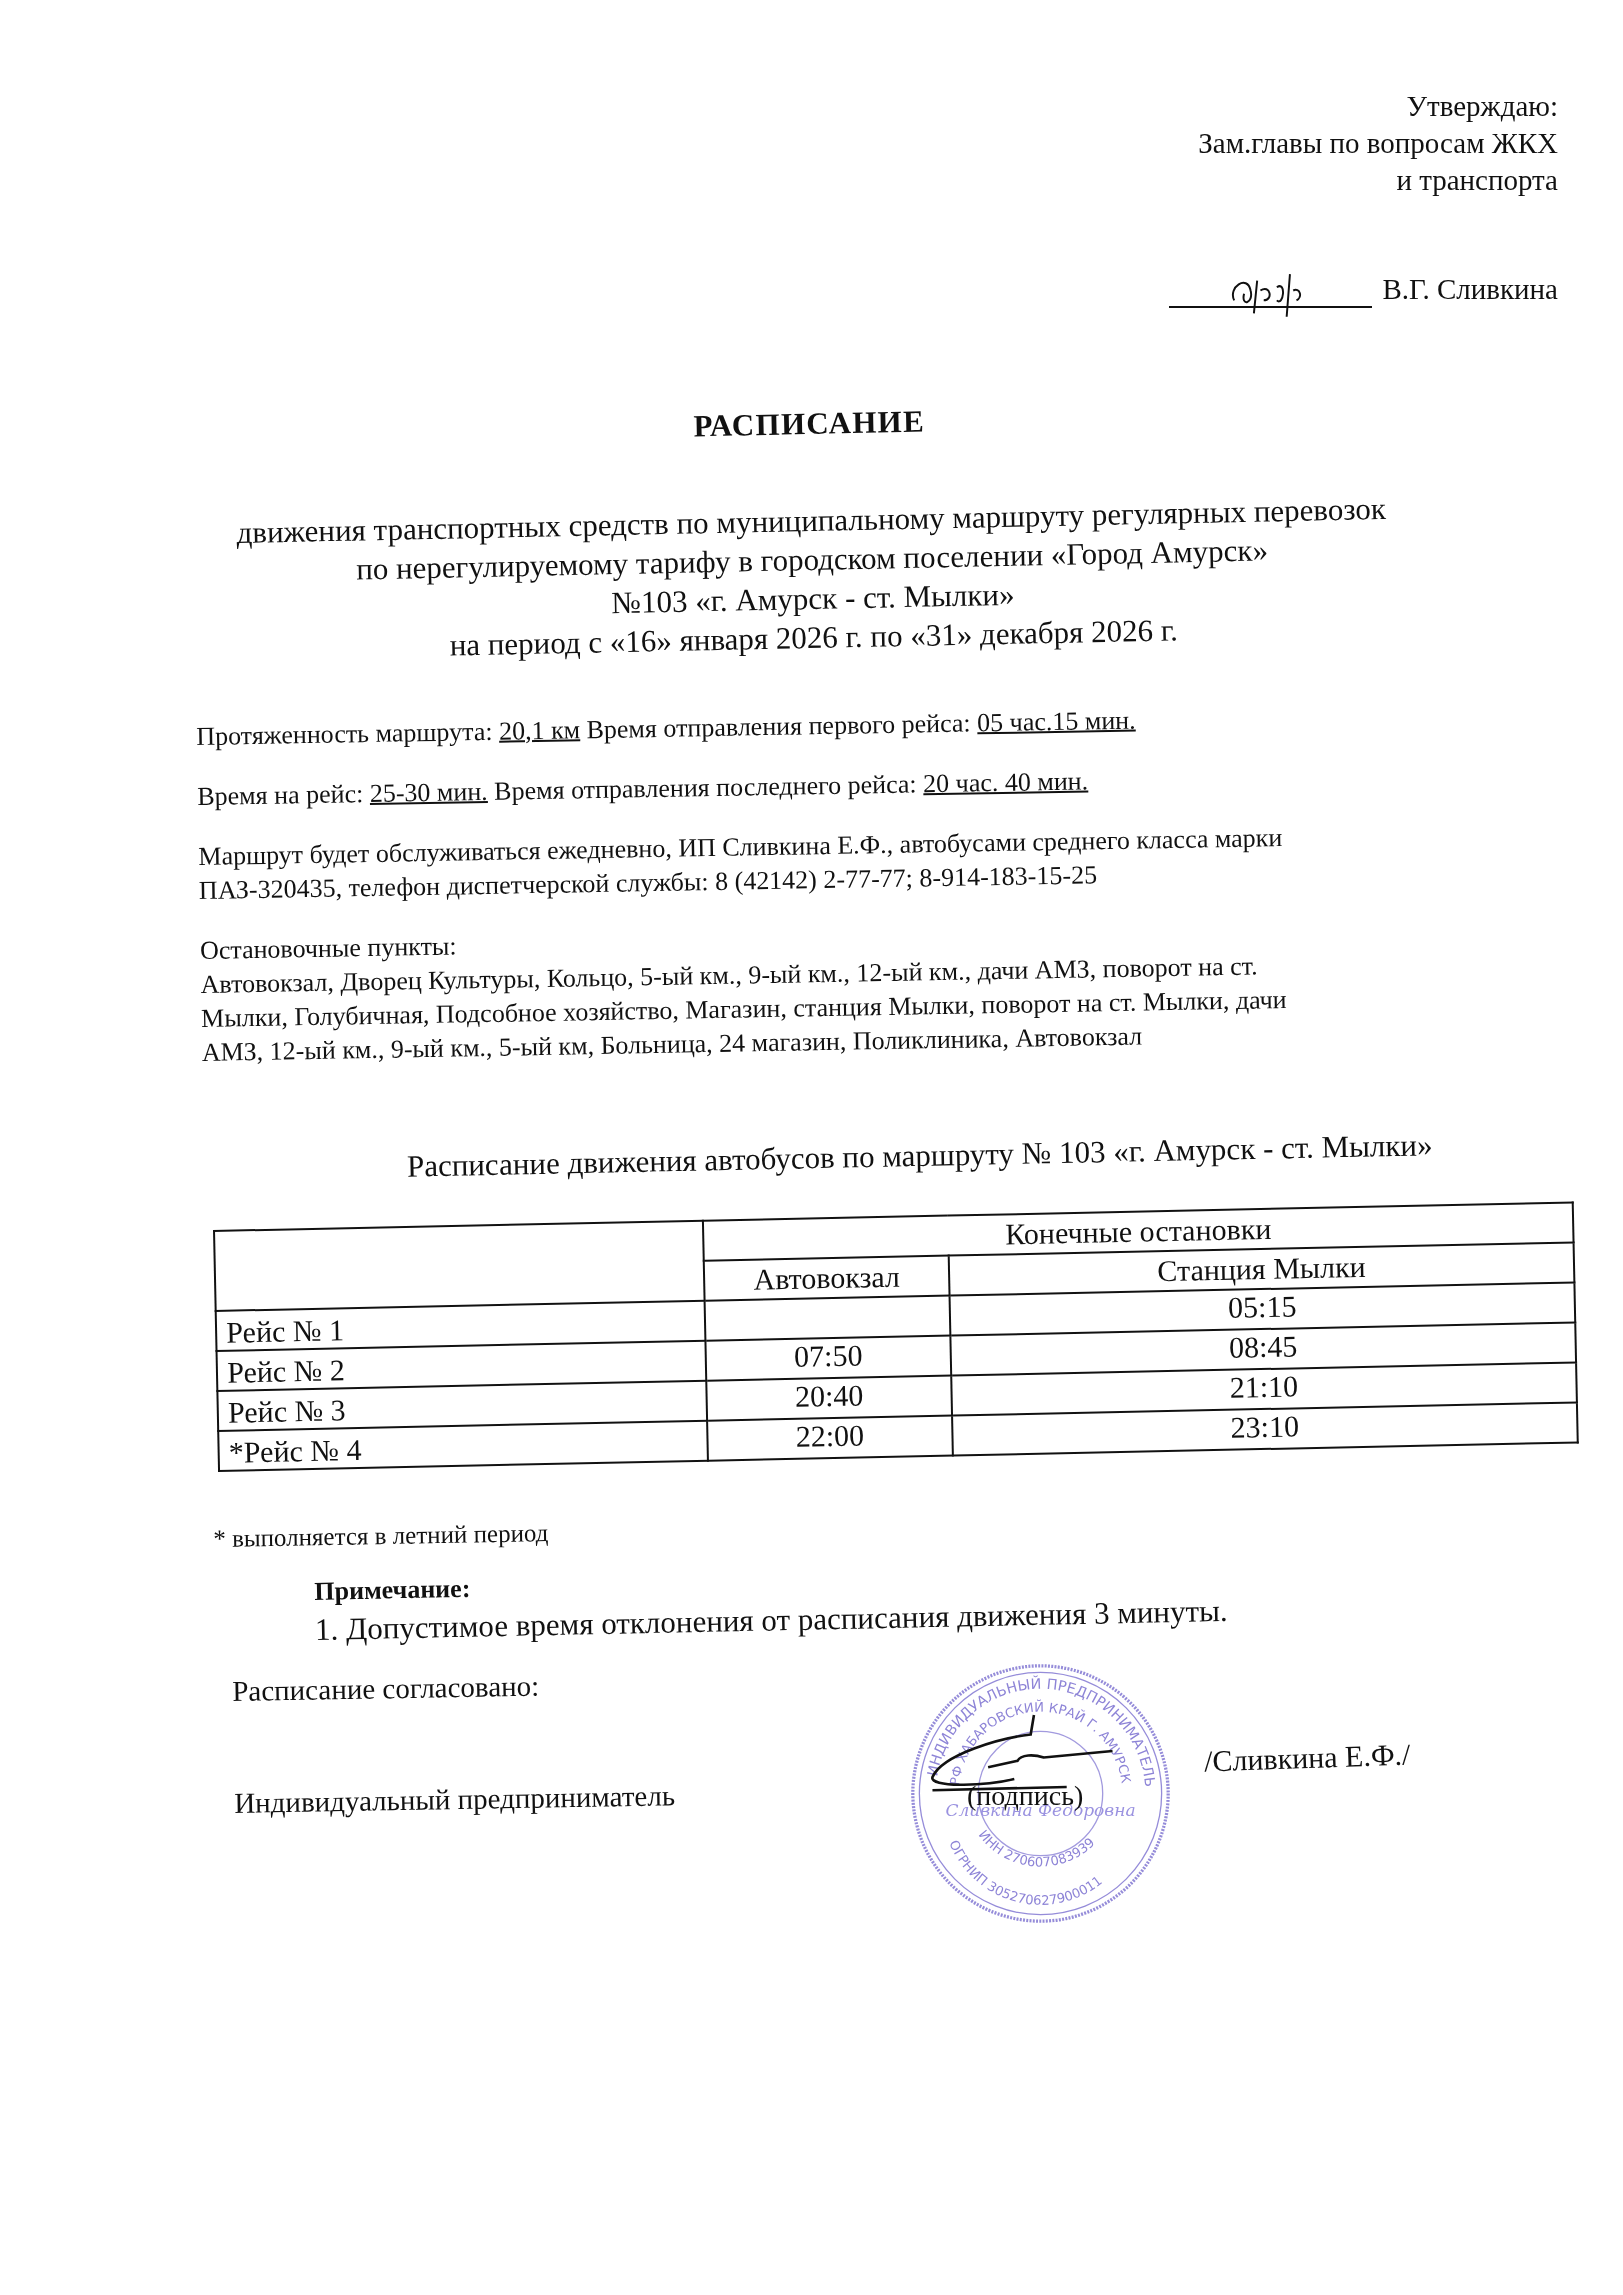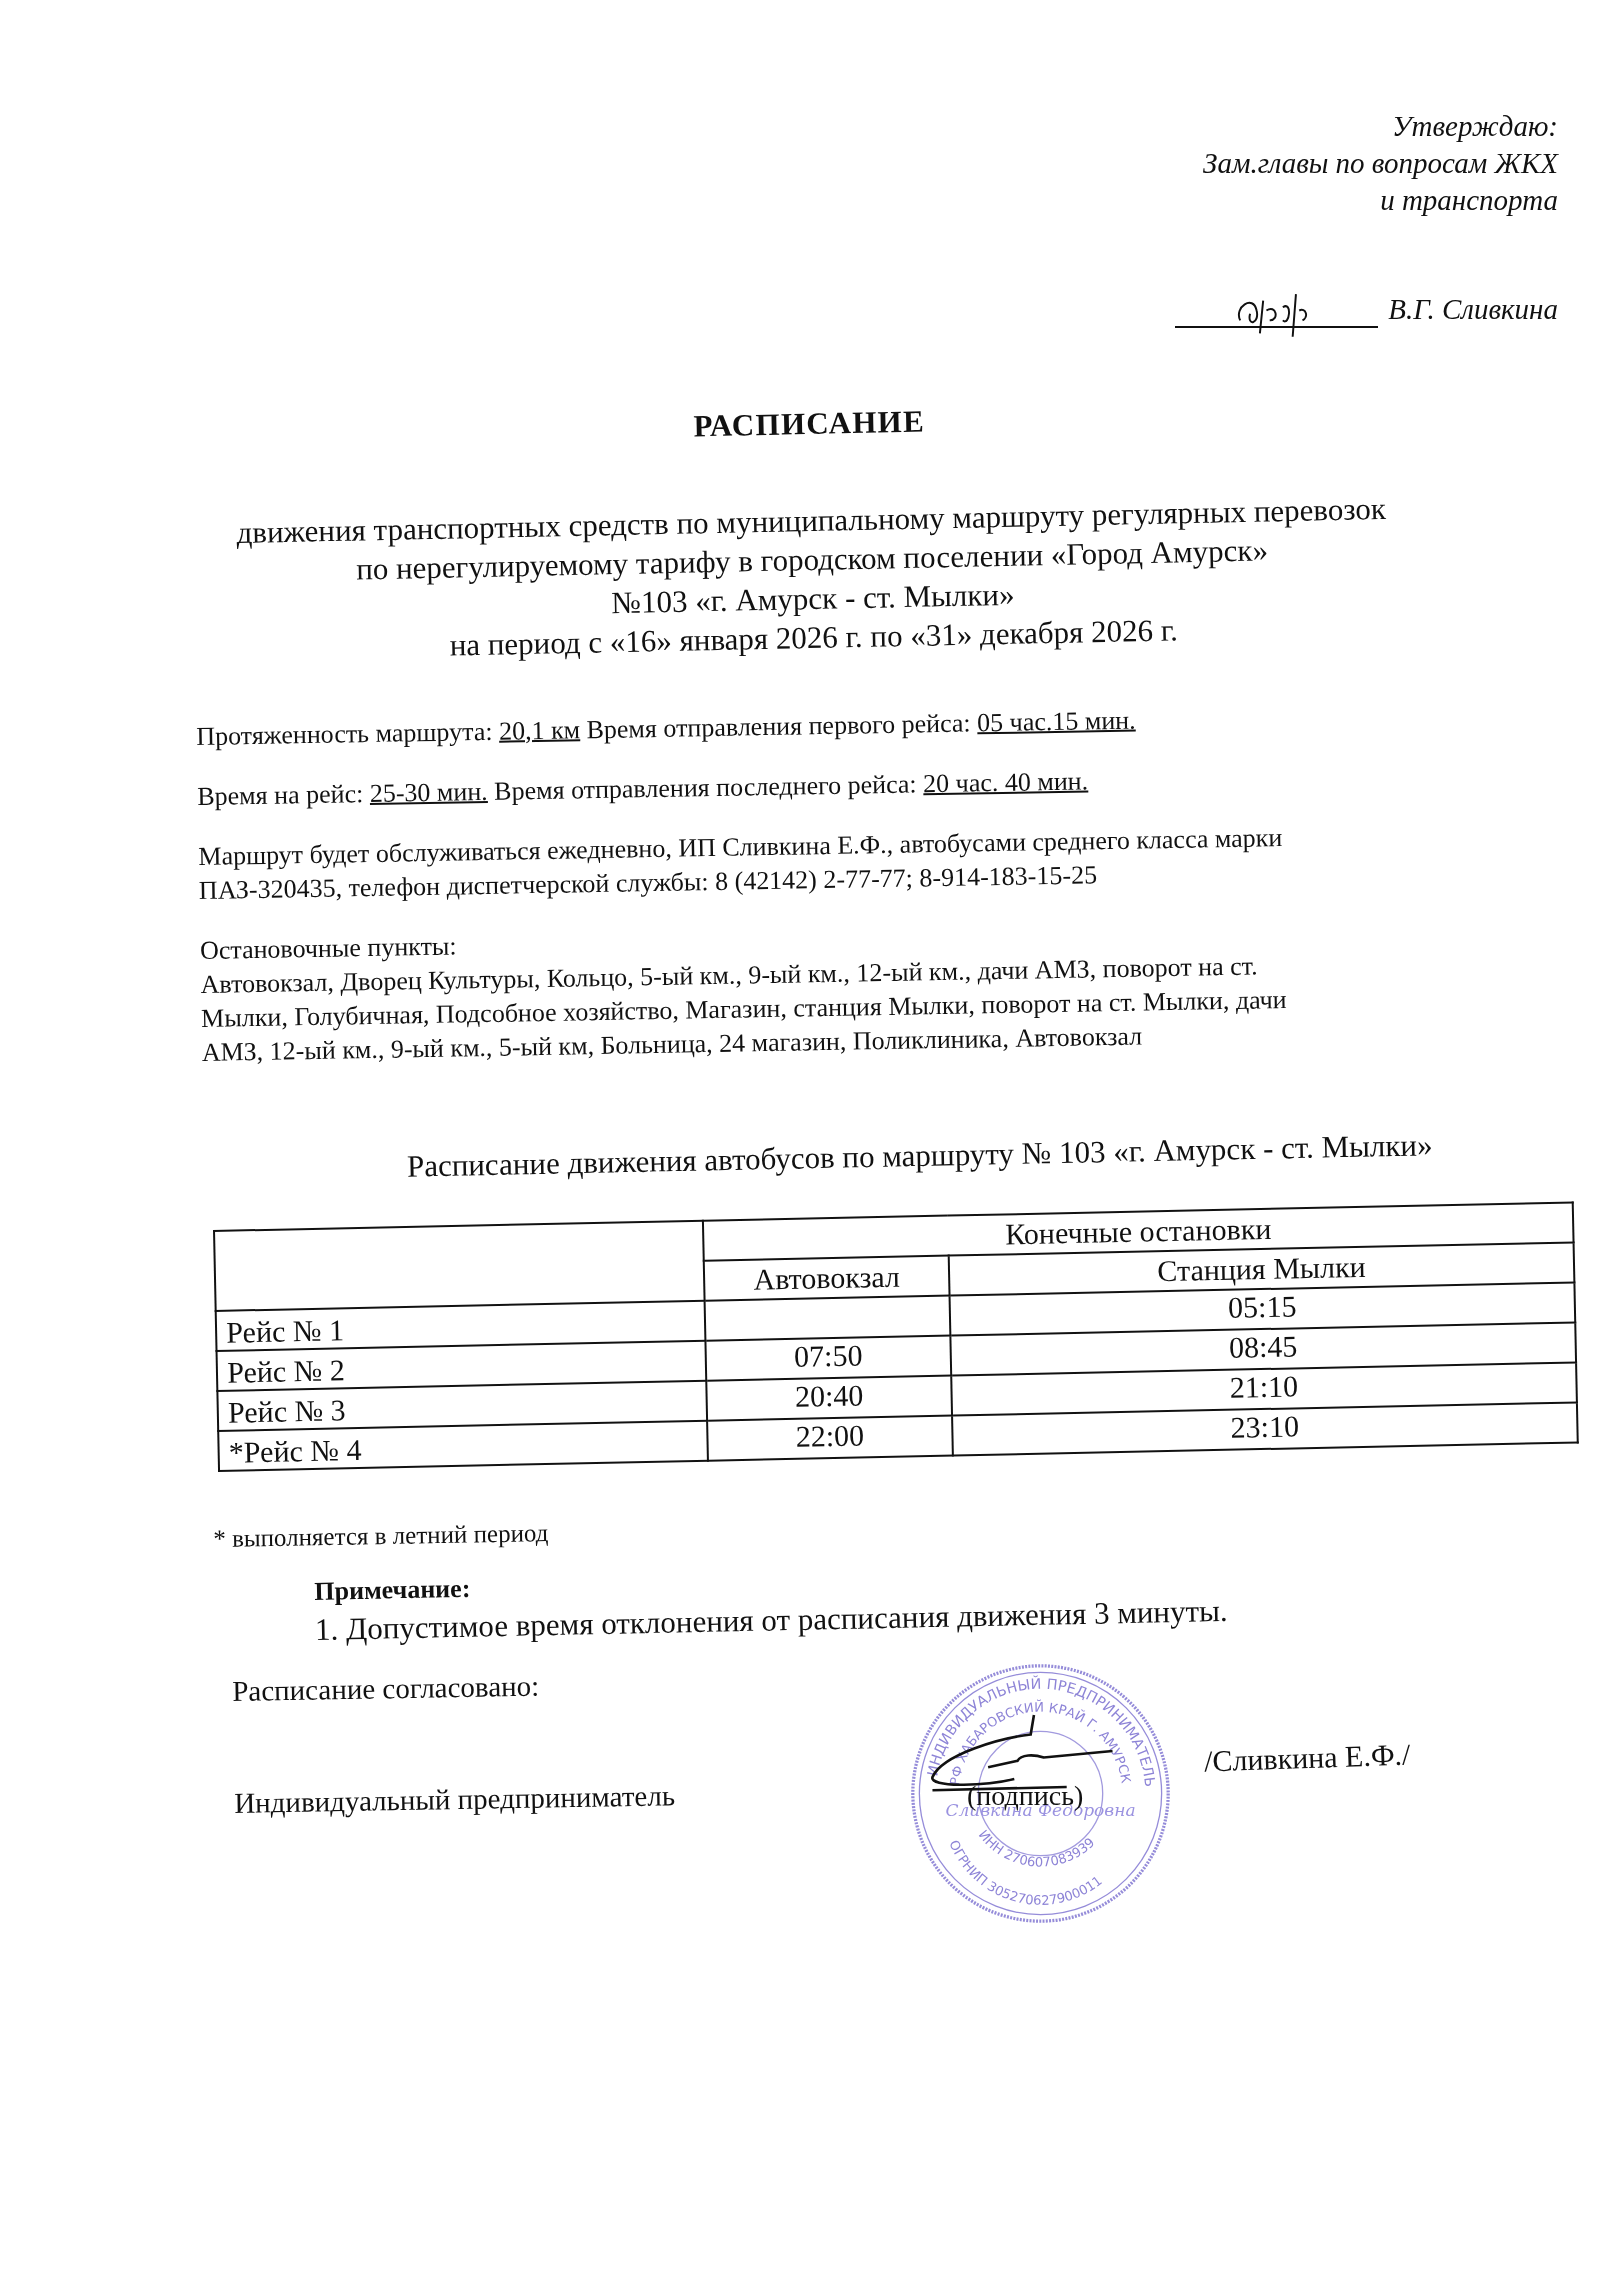--- a/index.html
+++ b/index.html
@@ -1,21 +1,21 @@
 <!DOCTYPE html>
 <html style="font-size:10.5px"><head>
 <meta charset="utf-8">
 <style>
   html, body { margin:0; padding:0; }
   body {
     width:1623px; height:2295px; background:#ffffff; position:relative; overflow:hidden;
     font-family:"Liberation Serif", "DejaVu Serif", serif; color:#111;
   }
   .abs { position:absolute; }
-  .approval { right:65px; top:108px; width:589px; text-align:right; font-size:29px; line-height:37px;font-style:italic; }
+  .approval { right:65px; top:88px; width:589px; text-align:right; font-size:29px; line-height:37px; }
   .approval .gap { height:72px; position:relative; }
   .sigline { display:inline-block; width:203px; border-bottom:2px solid #111; height:26px; position:relative; vertical-align:bottom; margin-right:10.5px; }
   .sigline svg { position:absolute; left:52px; bottom:-14.4px; }
   .approval .date u { text-decoration:underline; text-decoration-thickness:2px; }
   .title-block { left:0; right:0; top:406px; text-align:center; transform:rotate(-1.2deg); transform-origin:center; }
   .title-block .main-title { font-size:31px; font-weight:bold; letter-spacing:1.3px; margin-bottom:59px; }
   .title-block .sub { font-size:31px; line-height:39px; }
   .params { left:196px; top:720px; width:1407px; font-size:26px; line-height:34px; transform:rotate(-1deg); transform-origin:left top; }
   .params .row { margin-bottom:26px; }
   .params u { text-decoration-thickness:2px; }

